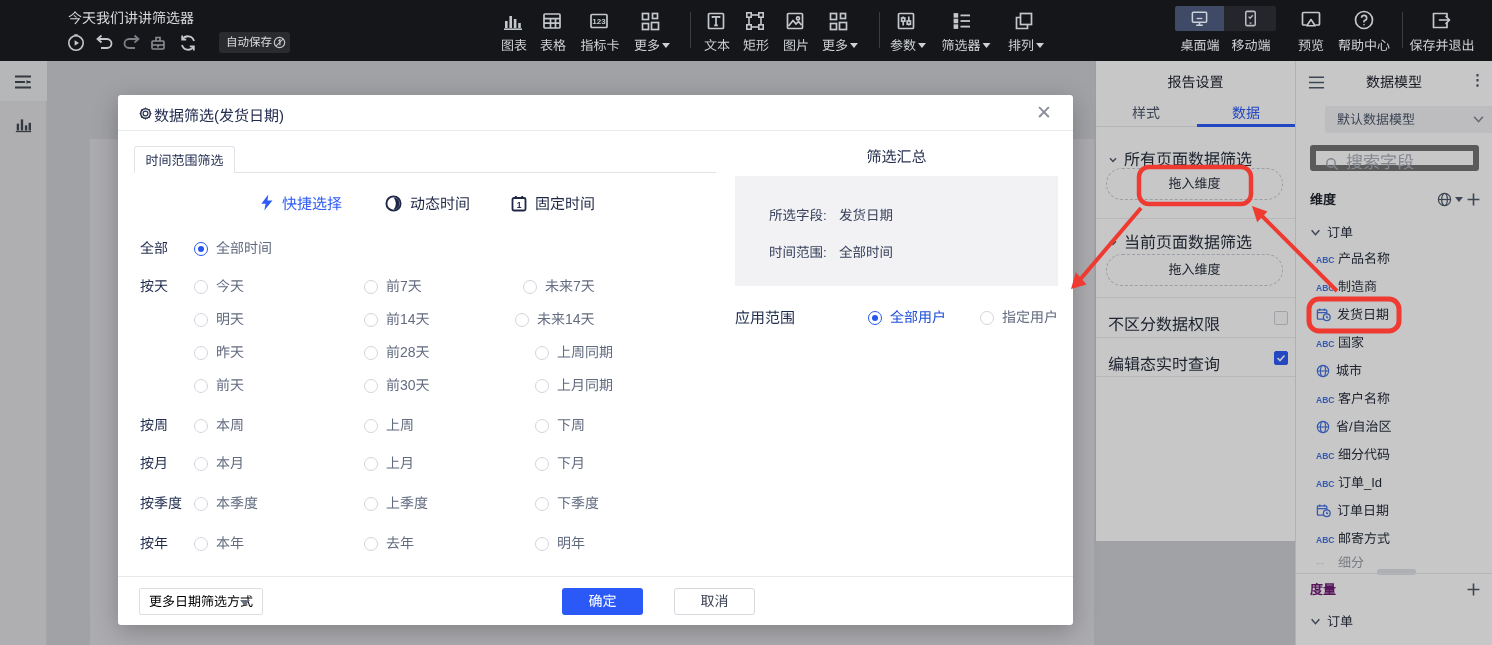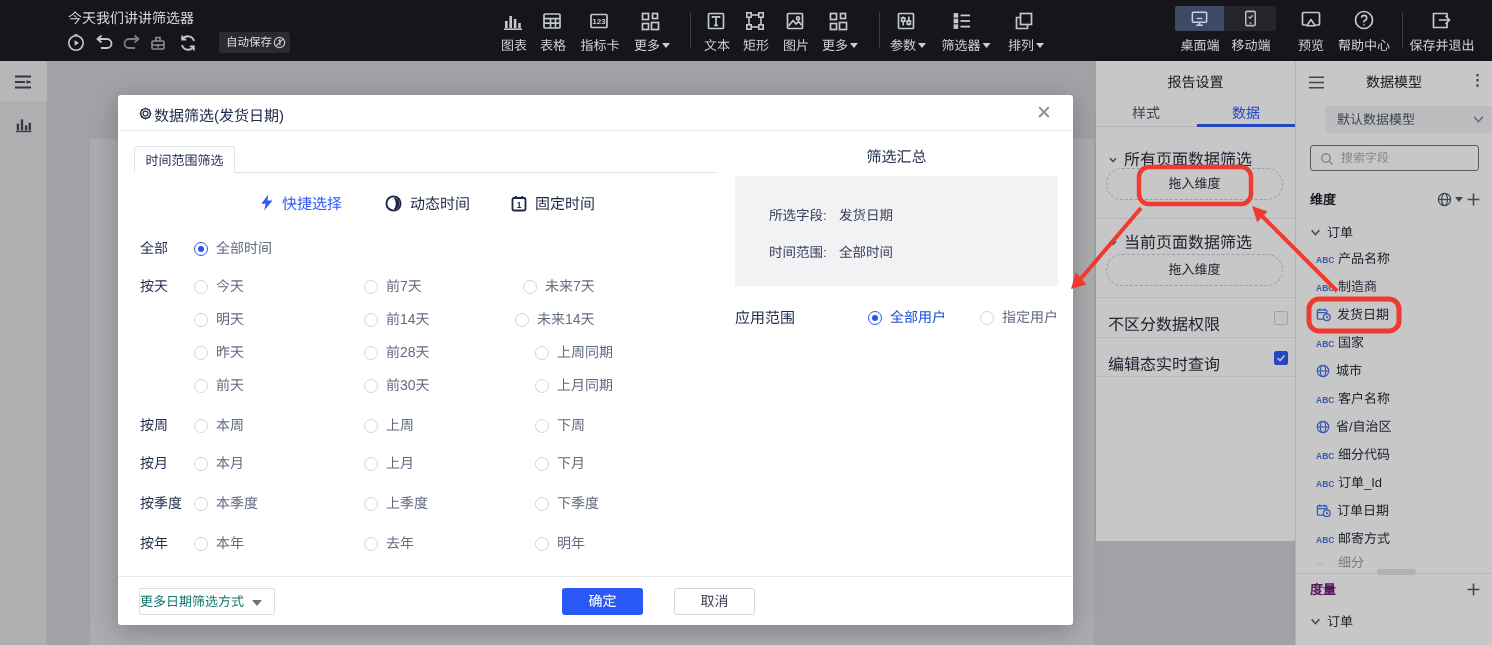--- a/index.html
+++ b/index.html
@@ -36,21 +36,21 @@
   .chev { display:inline-block; width:10px; height:10px; margin-right:6px; }
   .dashbtn { position:absolute; left:10px; width:177px; height:32px; border:1px dashed #c6cad2; border-radius:16px; text-align:center; line-height:30px; font-size:13px; color:#272e3b; }
   .hline { position:absolute; left:0; width:200px; height:1px; background:#ececf0; }
   .cbx { position:absolute; left:178px; width:14px; height:14px; border:1px solid #ccd0d7; border-radius:2px; background:#fbfbfc; }
   .cbx.on { background:#2e5bf7; border-color:#2e5bf7; }
 
   
   #rp2 { position:absolute; left:1295px; top:61px; width:197px; height:584px; background:#fff; border-left:1px solid #e2e3e6; font-size:13px; color:#272e3b; }
   #rp2 .hd { position:absolute; top:10px; width:100%; text-align:center; font-size:14px; color:#1d2129; }
   #rp2 .sel { position:absolute; left:29px; top:45px; width:169px; height:27px; background:#f2f3f5; border-radius:3px; font-size:13px; color:#4e5969; line-height:27px; padding-left:12px; }
-  #rp2 .srch { position:absolute; left:14px; top:84px; width:169px; height:26px; border:1px solid #737373; border-radius:3px; font-size:12px; color:#a9aeb8; line-height:24px; padding-left:30px; background:#fff; }
+  #rp2 .srch { position:absolute; left:14px; top:84px; width:169px; height:26px; border:6px solid #737373; border-radius:3px; font-size:17px; color:#a9aeb8; line-height:24px; padding-left:30px; background:#fff; }
   .fld { position:absolute; left:20px; height:20px; line-height:20px; white-space:nowrap; color:#272e3b; }
   .fico { display:inline-block; width:22px; color:#4673dd; font-weight:700; font-size:8.5px; letter-spacing:0; vertical-align:0px; }
   .fsvg { display:inline-block; vertical-align:-3px; margin-right:6px; }
 
   
   #dim { position:absolute; left:0; top:61px; width:1492px; height:584px; background:rgba(5,6,10,0.225); z-index:8; }
 
   
   #modal { position:absolute; left:118px; top:95px; width:955px; height:530px; background:#fff; border-radius:3px; box-shadow:0 6px 24px rgba(0,0,0,0.25); z-index:20; font-size:14px; color:#1f2b4d; }
   #modal .mhd { position:absolute; left:0; top:0; width:100%; height:36px; border-bottom:1px solid #e9eaee; }
@@ -62,21 +62,21 @@
   .qs .t { color:#1e2746; } .qs.on .t { color:#2e5bf7; }
   .rlab { position:absolute; font-size:14px; color:#1f2b4d; white-space:nowrap; }
   .ropt { position:absolute; white-space:nowrap; font-size:14px; color:#626b80; }
   .rc { display:inline-block; width:14px; height:14px; border:1px solid #d2d5dc; border-radius:50%; vertical-align:-3px; margin-right:8px; background:#fff; }
   .rc.on { border:1.5px solid #2656f0; position:relative; }
   .rc.on::after { content:""; position:absolute; left:2.5px; top:2.5px; width:6px; height:6px; background:#2656f0; border-radius:50%; }
   .sumttl { position:absolute; left:617px; top:50px; width:323px; text-align:center; font-size:15px; color:#283252; }
   .sumbox { position:absolute; left:617px; top:81px; width:323px; height:110px; background:#f2f2f4; }
   .sumrow { position:absolute; font-size:13.5px; color:#39425c; white-space:nowrap; }
   #modal .ft { position:absolute; left:0; top:481px; width:100%; height:49px; border-top:1px solid #e9eaee; }
-  .morebtn { position:absolute; left:21px; top:493px; width:136px; height:27px; border:1px solid #dcdee2; border-radius:2px; font-size:13px; color:#0f766e; line-height:25px; }
+  .morebtn { position:absolute; left:21px; top:493px; width:124px; height:27px; border:1px solid #dcdee2; border-radius:2px; font-size:13px; color:#000000; line-height:25px; padding-left:9px; }
   .okbtn { position:absolute; left:444px; top:493px; width:81px; height:27px; background:#2b59f7; border-radius:3px; color:#fff; font-size:14px; text-align:center; line-height:27px; }
   .ccbtn { position:absolute; left:556px; top:493px; width:81px; height:27px; border:1px solid #d6d8dd; border-radius:3px; color:#3c4353; font-size:14px; text-align:center; line-height:25px; background:#fff; }
 
   
   #anno { position:absolute; left:0; top:0; width:1492px; height:645px; z-index:30; pointer-events:none; }
 </style>
 </head>
 <body>
 
 <div id="topbar">

